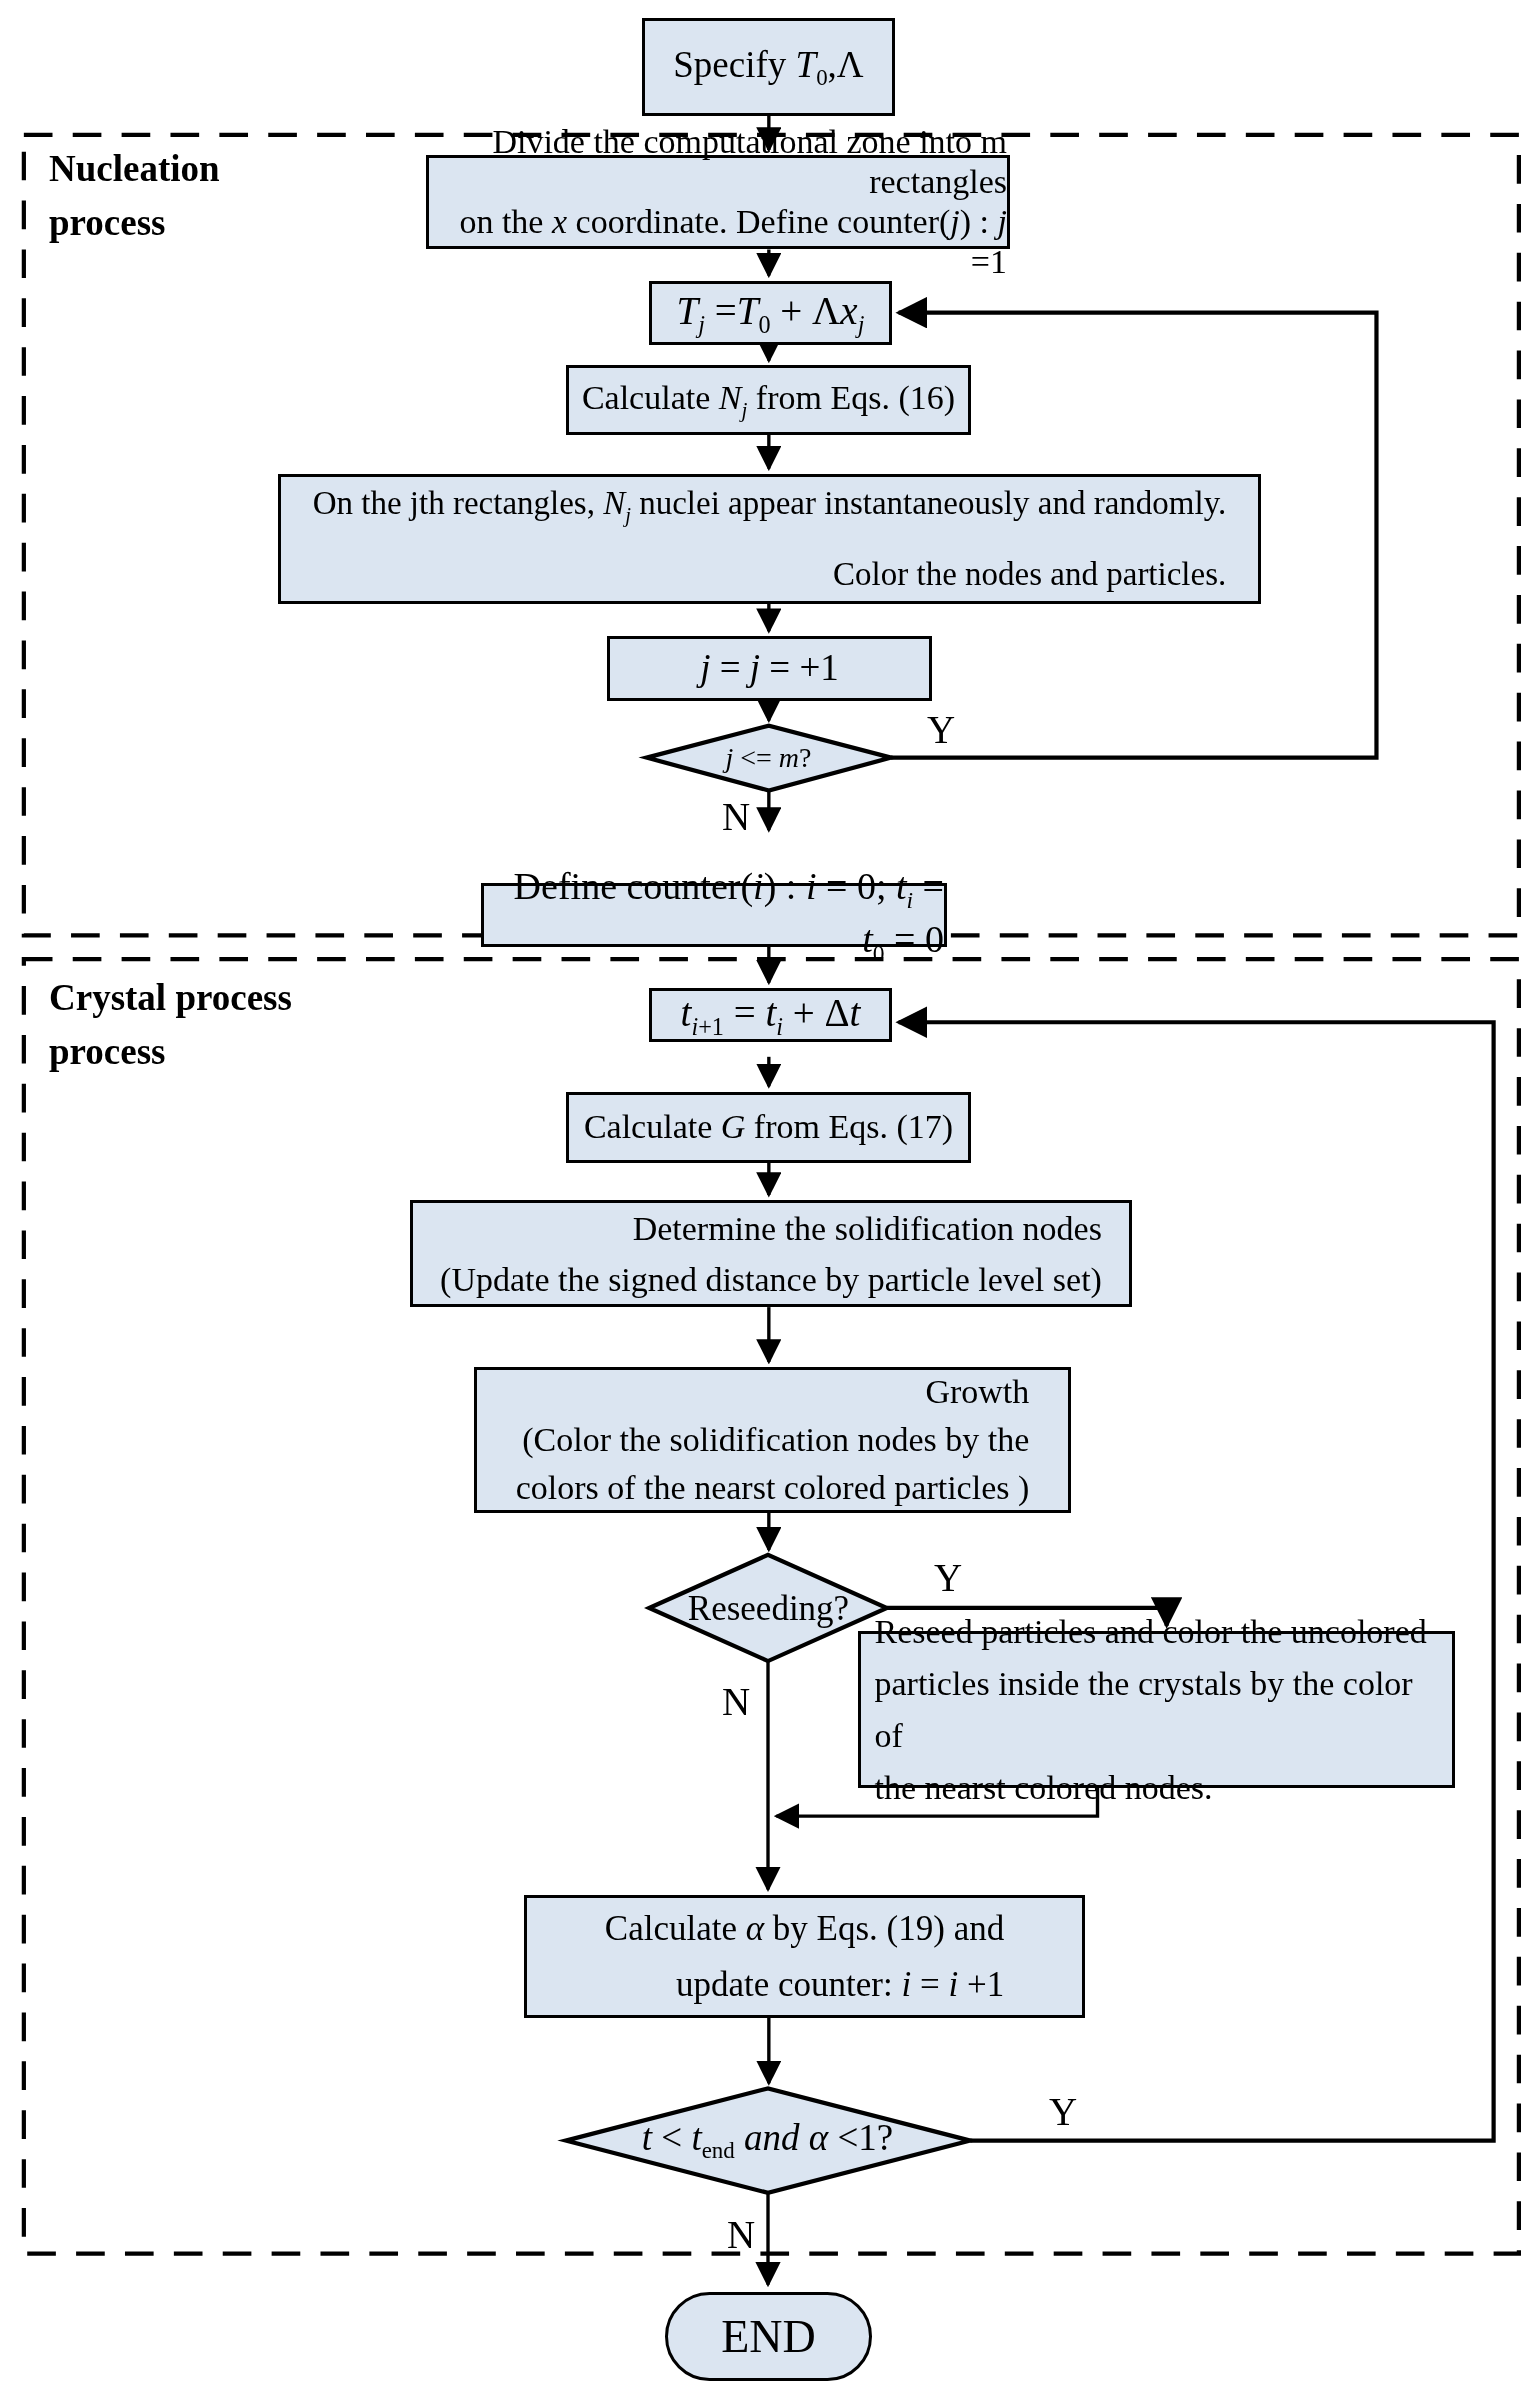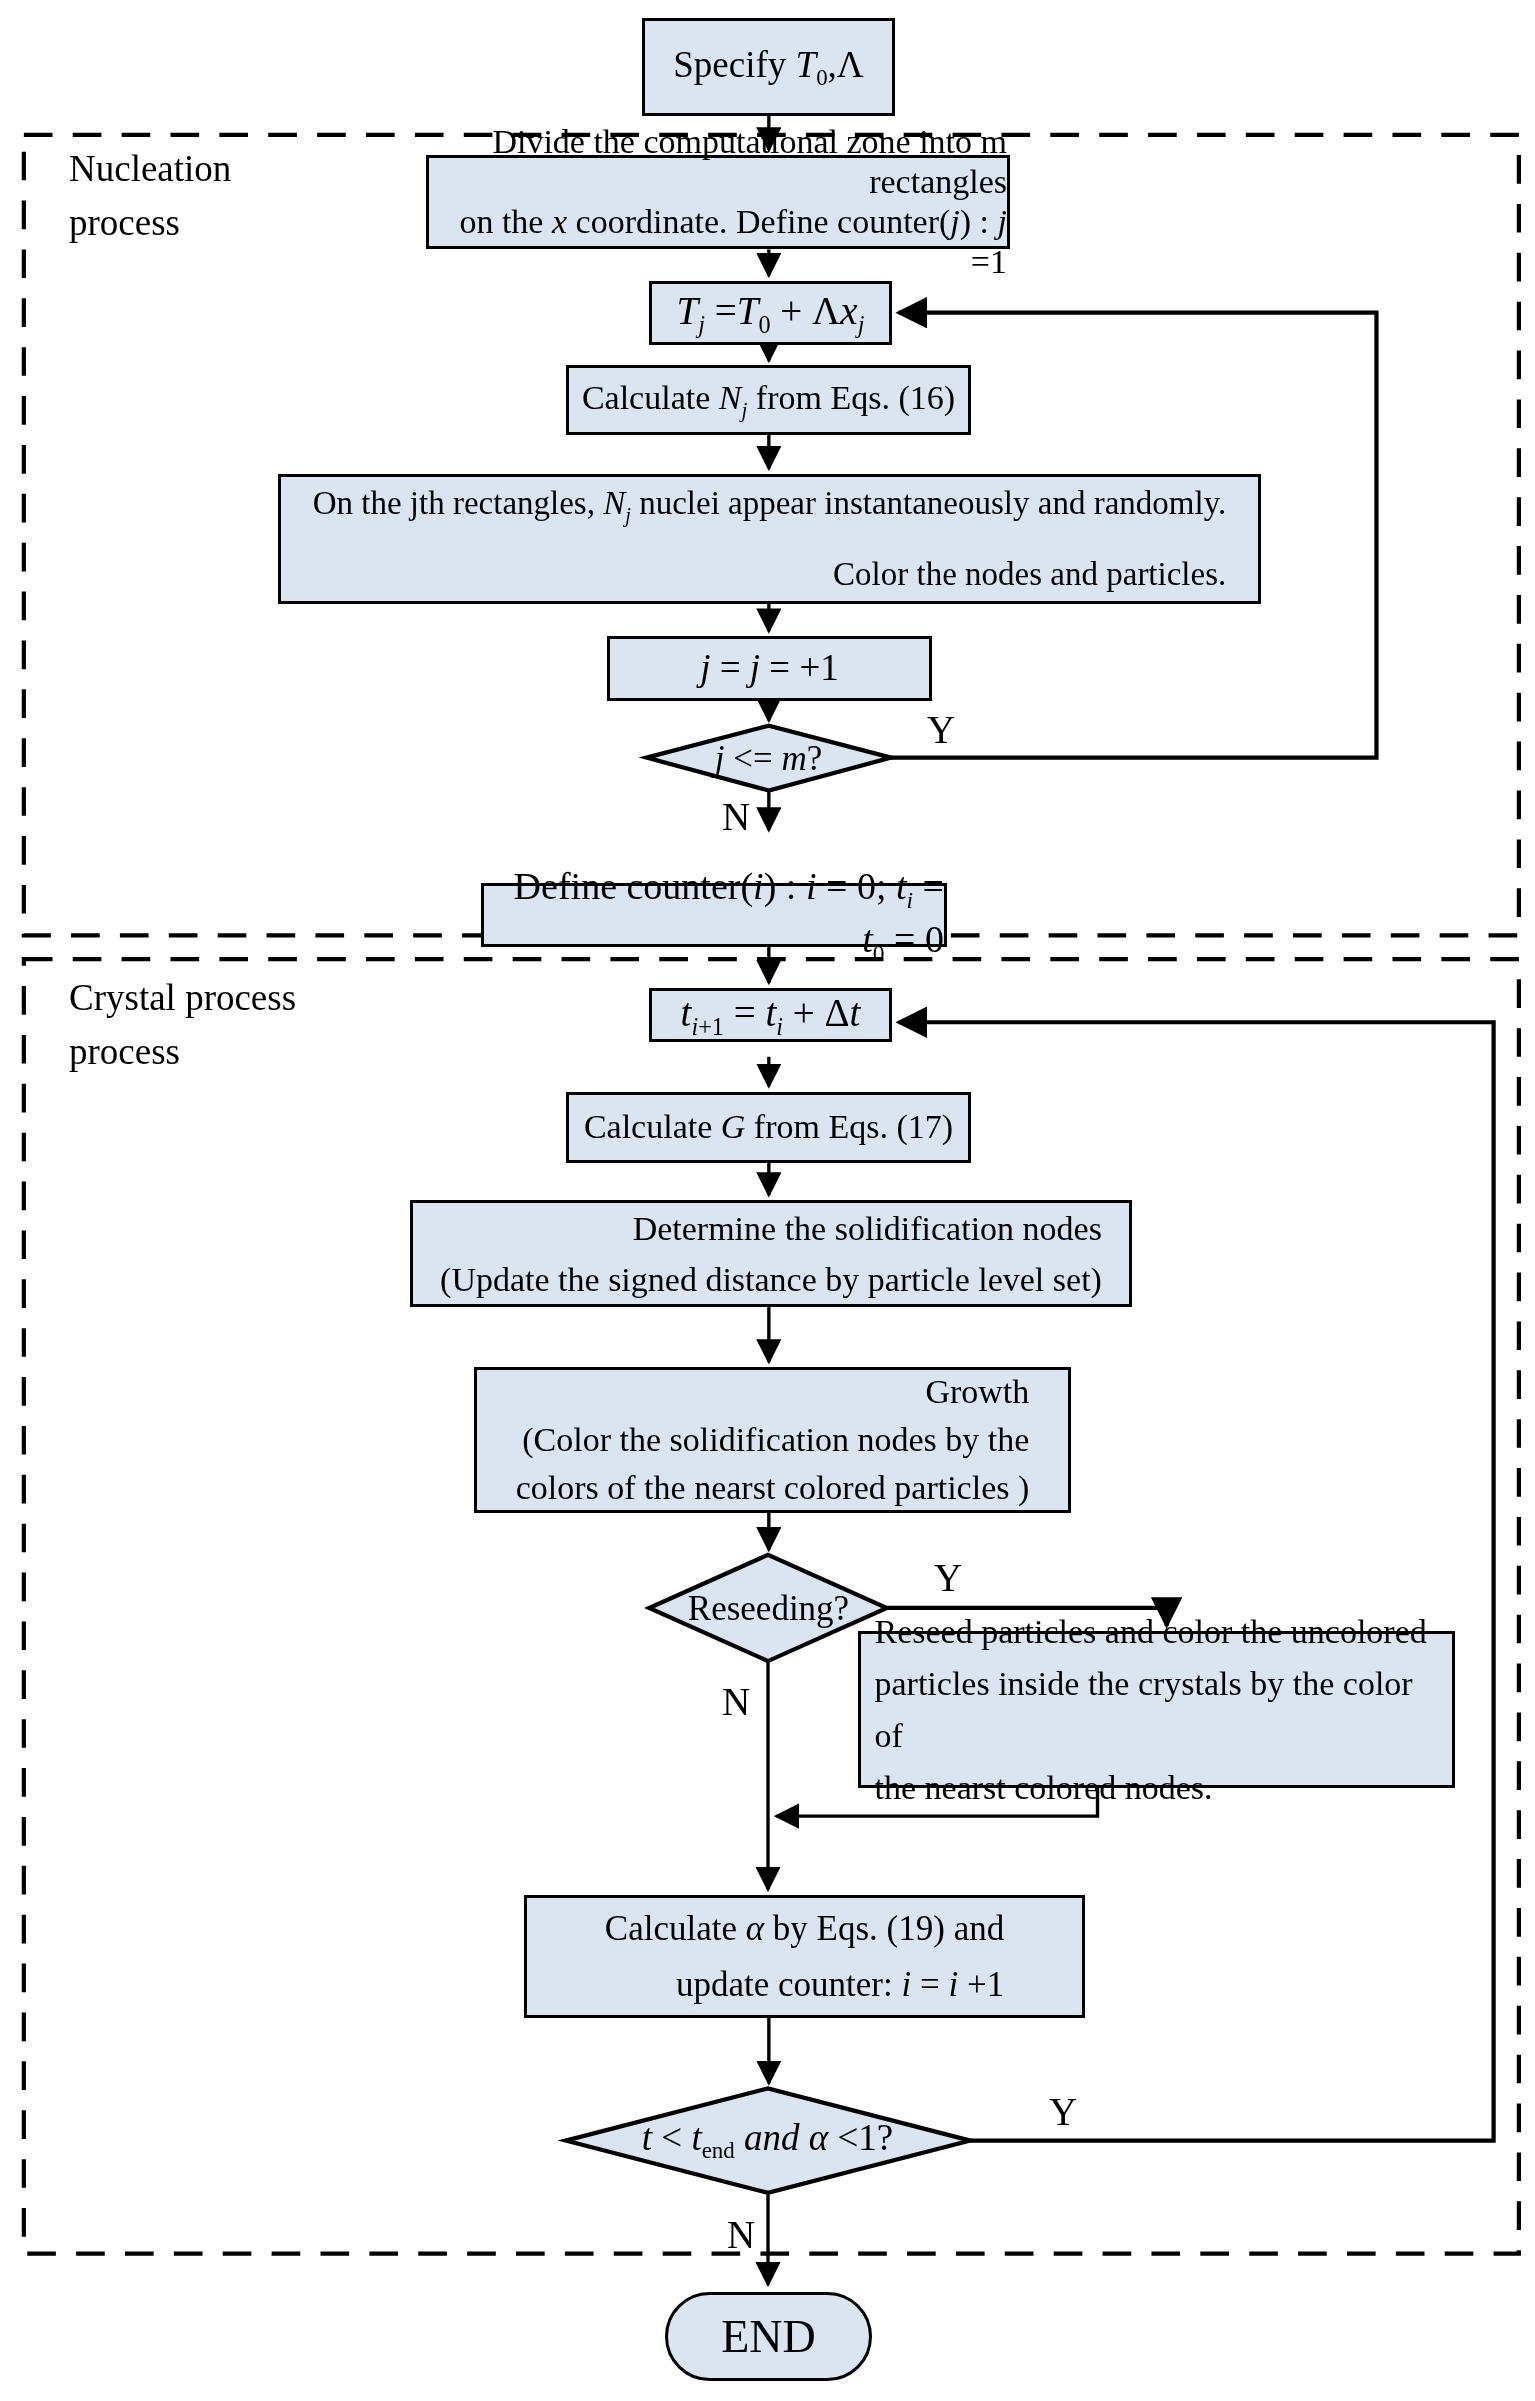--- a/index.html
+++ b/index.html
@@ -3,21 +3,21 @@
 <meta charset="utf-8">
 <style>
   html,body{margin:0;padding:0;background:#ffffff;}
   .canvas{position:relative;width:1536px;height:2401px;background:#ffffff;overflow:hidden;
           font-family:"Liberation Serif",serif;color:#000;}
   .layer{position:absolute;left:0;top:0;width:1536px;height:2401px;}
   .node{position:absolute;display:flex;align-items:center;justify-content:center;
         text-align:right;background:#dbe5f1;border:3.4px solid #000;box-sizing:border-box;
         font-size:34px;line-height:1.3;}
   .plain{background:transparent;border:none;}
-  .seclabel{position:absolute;font-weight:normal;font-size:37px;line-height:54px;white-space:nowrap;margin-left:20px;}
+  .seclabel{position:absolute;font-weight:bold;font-size:37px;line-height:54px;white-space:nowrap;}
   .ynlabel{position:absolute;font-size:39px;line-height:39px;}
   .endnode{border-radius:47px;font-size:46px;}
   sub{font-size:0.62em;}
   .edge{stroke:#000;stroke-width:4;fill:none;}
   .thick{stroke-width:5;}
   .dashedrect{stroke:#000;stroke-width:5;fill:none;stroke-dasharray:34 24;}
   .diamond{fill:#dbe5f1;stroke:#000;stroke-width:5;}
 </style>
 </head>
 <body>
@@ -81,21 +81,21 @@
     </div>
 
   <div class="node" style="left:278px;top:474px;width:983px;height:130px;line-height:59px;font-size:33px">
     <span>On the jth rectangles, <i>N</i><sub><i>j</i></sub> nuclei appear instantaneously and randomly.<br>Color the nodes and particles.</span>
     </div>
 
   <div class="node" style="left:607px;top:636px;width:325px;height:65px;font-size:37px">
     <span><i>j</i> = <i>j</i> = +1</span>
     </div>
 
-  <div class="node plain" style="left:663px;top:728px;width:211px;height:61px;font-size:35px">
+  <div class="node plain" style="left:663px;top:728px;width:211px;height:61px;font-size:28px">
     <span><i>j</i> &lt;= <i>m</i>?</span>
     </div>
 
   <div class="node" style="left:481px;top:883px;width:466px;height:64px;font-size:38px">
     <span>Define counter(<i>i</i>) : <i>i</i> = 0; <i>t</i><sub><i>i</i></sub> = <i>t</i><sub>0</sub> = 0</span>
     </div>
 
   <div class="node" style="left:649px;top:988px;width:243px;height:54px;font-size:39px">
     <span><i>t</i><sub><i>i</i>+1</sub> = <i>t</i><sub><i>i</i></sub> + Δ<i>t</i></span>
     </div>

